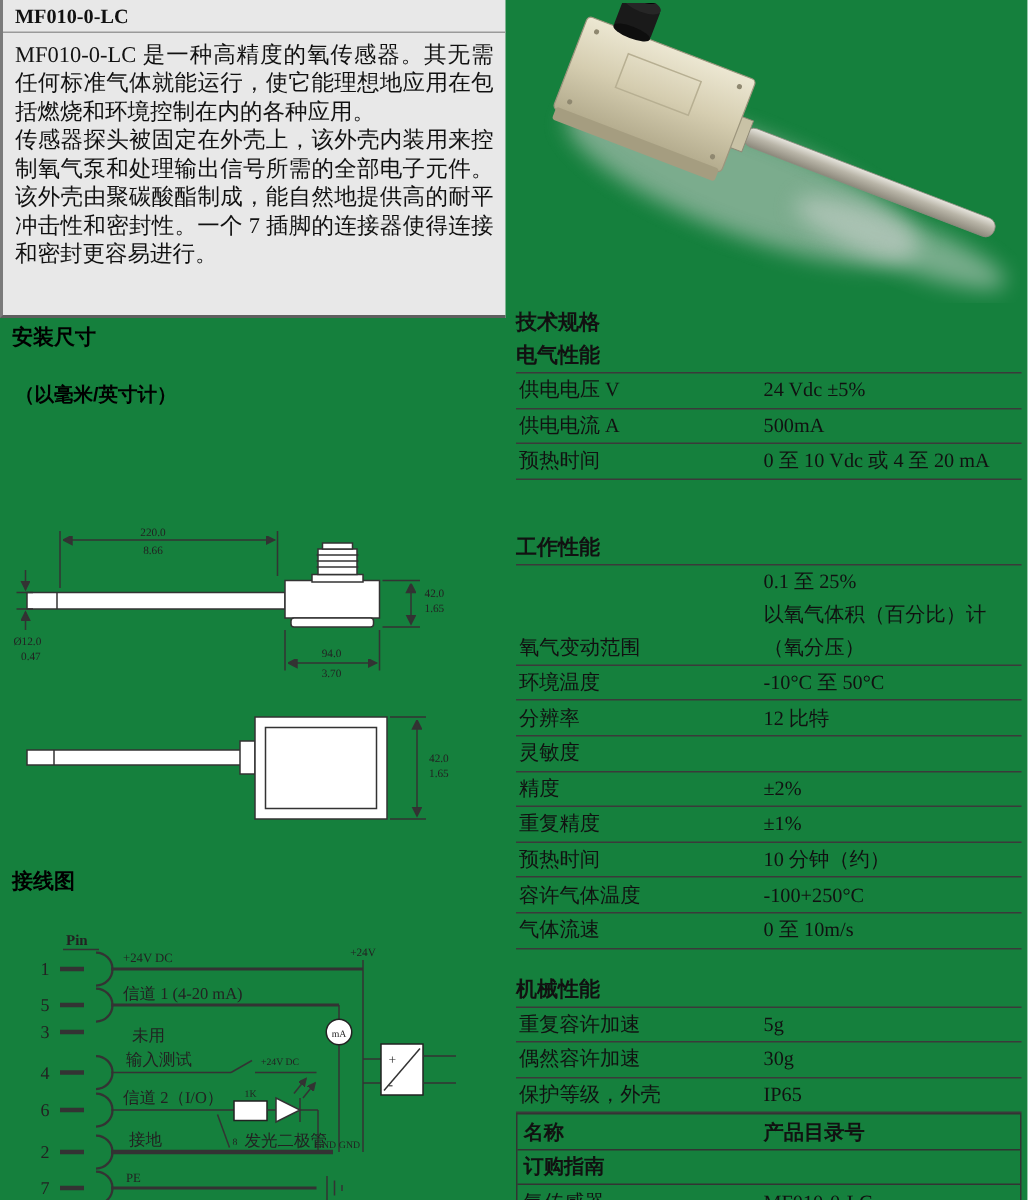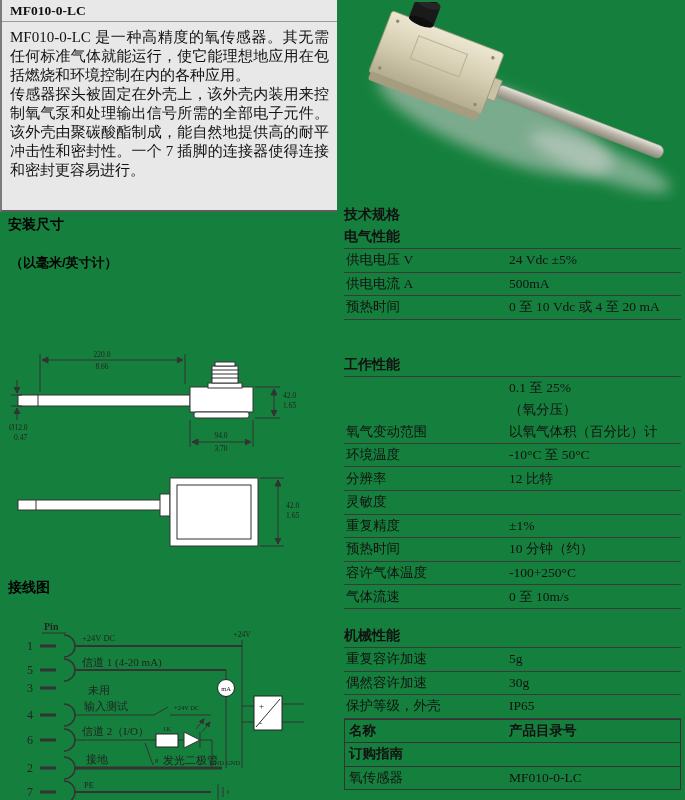--- a/index.html
+++ b/index.html
@@ -293,34 +293,38 @@
         <div class="val">0 至 10 Vdc  或 4 至 20 mA</div>
       </div>
     </div>
 
     <div class="group-h gap20">工作性能</div>
     <div class="spec-table">
       <div class="srow multi">
         <div class="lbl">氧气变动范围</div>
         <div class="val">
           <div class="vline">0.1 至 25%</div>
+          <div class="vline">以氧气体积（百分比）计</div>
           <div class="vline">（氧分压）</div>
-          <div class="vline">以氧气体积（百分比）计</div>
         </div>
       </div>
       <div class="srow">
         <div class="lbl">环境温度</div>
         <div class="val">-10°C 至 50°C</div>
       </div>
       <div class="srow">
         <div class="lbl">分辨率</div>
         <div class="val">12 比特</div>
       </div>
       <div class="srow">
         <div class="lbl">灵敏度</div>
+      </div>
+      <div class="srow">
+        <div class="lbl">精度</div>
+        <div class="val">±2%</div>
       </div>
       <div class="srow">
         <div class="lbl">重复精度</div>
         <div class="val">±1%</div>
       </div>
       <div class="srow">
         <div class="lbl">预热时间</div>
         <div class="val">10 分钟（约）</div>
       </div>
       <div class="srow">

